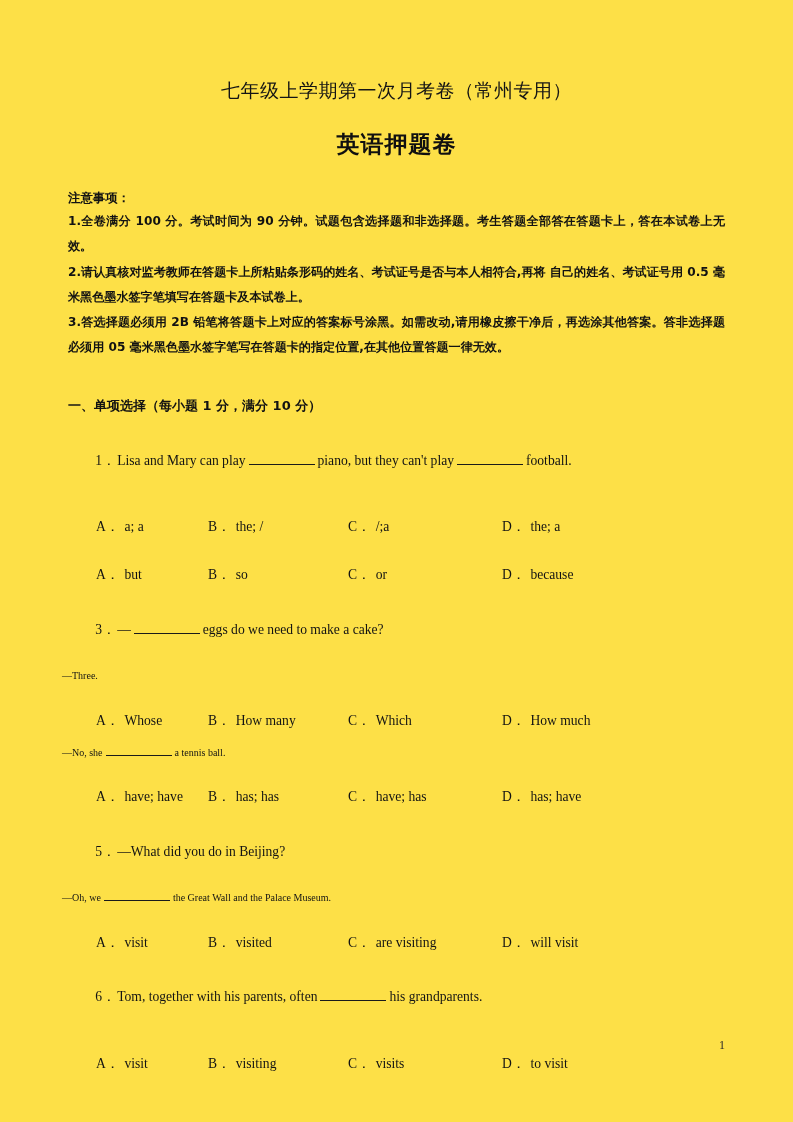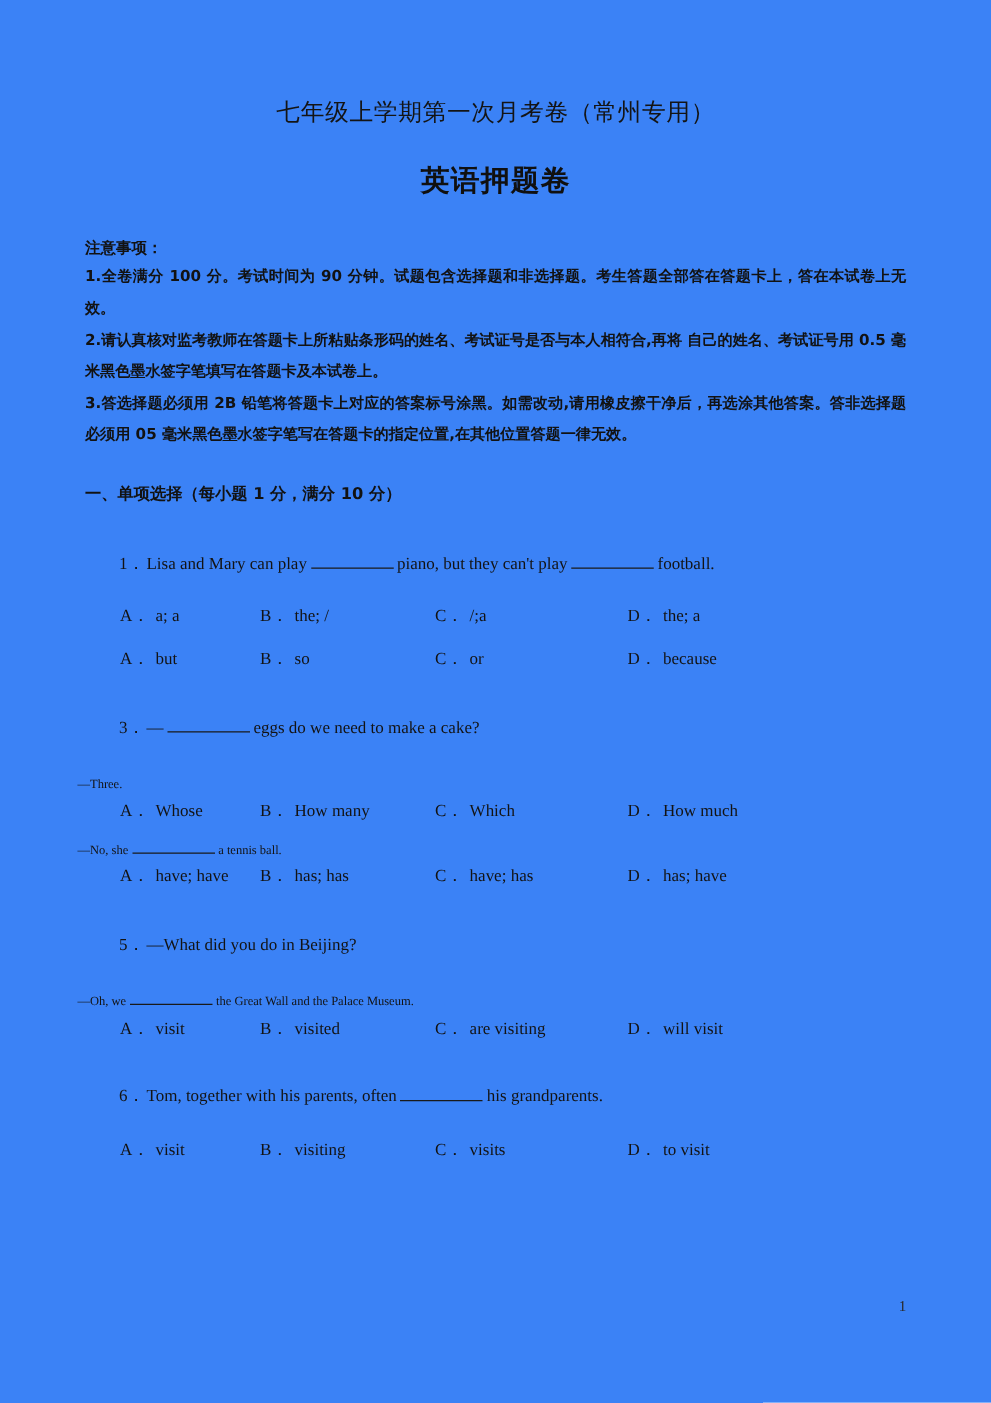--- a/index.html
+++ b/index.html
@@ -14,21 +14,21 @@
     font-family: "Liberation Serif", "DejaVu Serif", serif;
     color: #111111;
     overflow: hidden;
   }
   .page {
     position: absolute;
     left: 0;
     top: 0;
     width: 793px;
     height: 1122px;
-    background: #3b82f6;
+    background: #fde047;
   }
   .content {
     position: absolute;
     left: 68px;
     top: 0;
     width: 657px;
   }
 
   
   .doc-title {
@@ -66,21 +66,21 @@
     font-size: 12.4px;
     line-height: 1.9;
     color: #121212;
   }
   .notice p {
     margin: 0;
   }
 
   
   .section-heading {
-    margin-top: 26px;
+    margin-top: 36px;
     font-family: "DejaVu Sans", "Liberation Sans", serif;
     font-weight: bold;
     font-size: 13px;
     color: #121212;
     line-height: 1.6;
   }
 
   
   .question {
     margin-top: 14px;
@@ -106,21 +106,21 @@
     display: inline-block;
     border-bottom: 1px solid #1a1a1a;
     vertical-align: baseline;
     margin: 0 3px;
   }
   .blank.w1 { width: 66px; }
 
   .options {
     position: relative;
     height: 20px;
-    margin-top: 4px;
+    margin-top: 28px;
     font-size: 13.6px;
     color: #131313;
   }
   .opt {
     position: absolute;
     top: 0;
     white-space: nowrap;
   }
   .opt-a { left: 28px; }
   .opt-b { left: 140px; }

